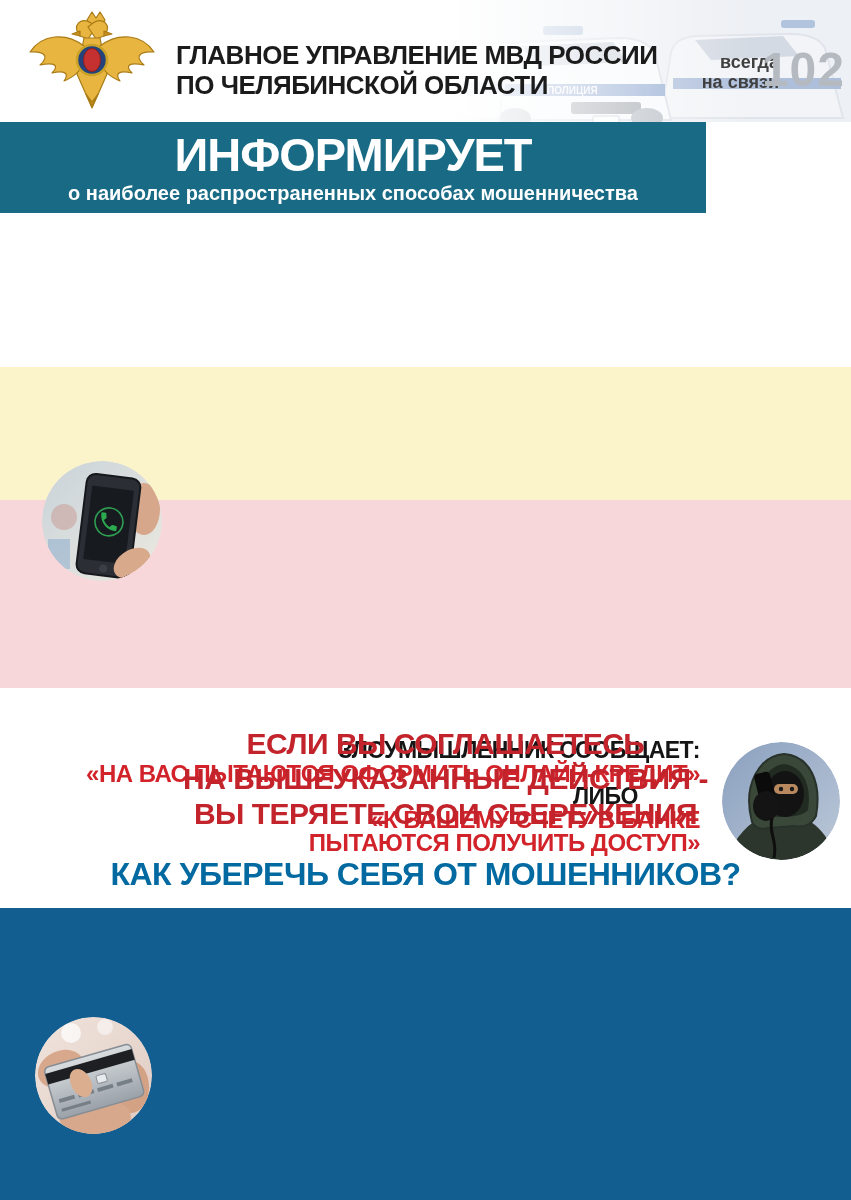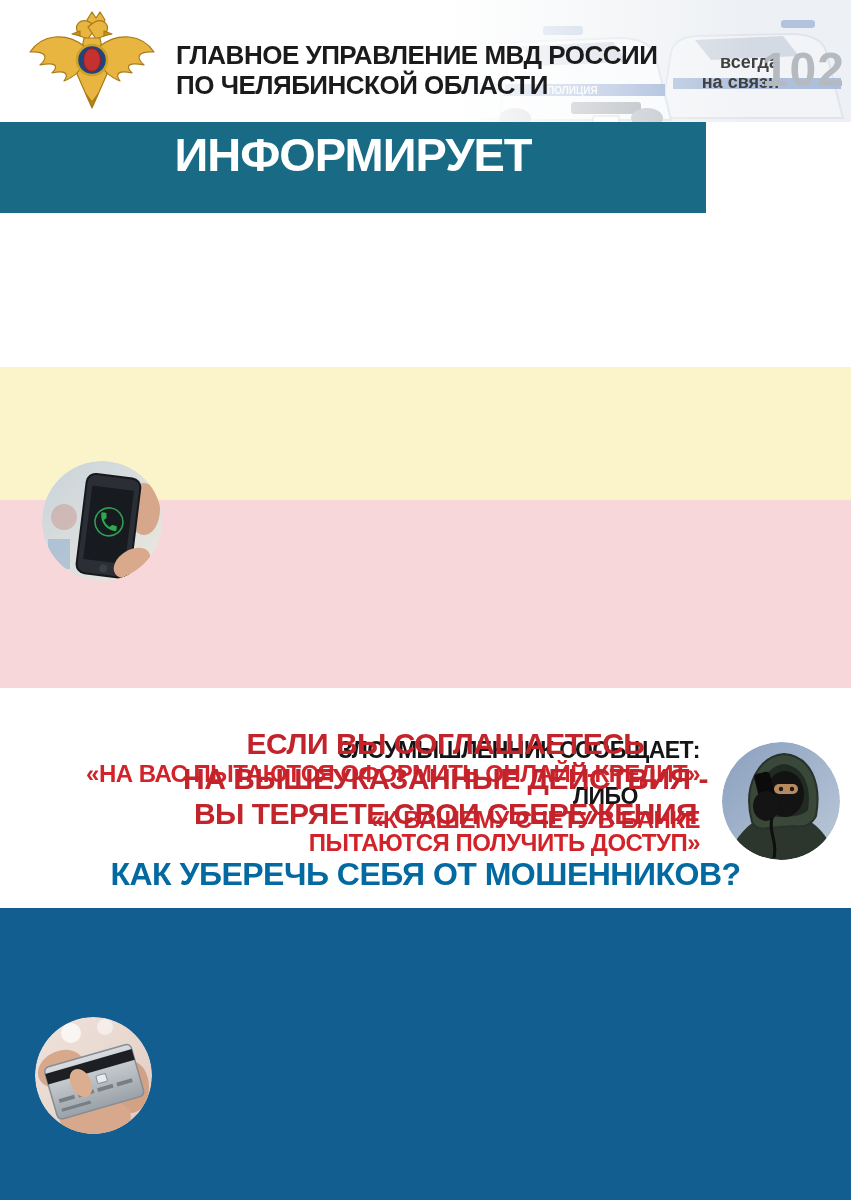--- a/index.html
+++ b/index.html
@@ -122,20 +122,21 @@
     </div>
 
     <div class="abs org-title">
       <div>ГЛАВНОЕ УПРАВЛЕНИЕ МВД РОССИИ</div>
       <div>ПО ЧЕЛЯБИНСКОЙ ОБЛАСТИ</div>
     </div>
   </header>
 
   <section class="abs banner">
     <div class="banner-title">ИНФОРМИРУЕТ</div>
+    <div class="banner-sub">о наиболее распространенных способах мошенничества</div>
   </section>
 
   <section class="abs sec-call">
     <div class="abs circle circle-phone">
       <svg width="120" height="120" viewBox="0 0 120 120">
         <defs>
           <linearGradient id="bg1" x1="0" y1="0" x2="1" y2="1">
             <stop offset="0" stop-color="#c9d3da"></stop>
               <stop offset="1" stop-color="#ece9e0"></stop>
           </linearGradient>

